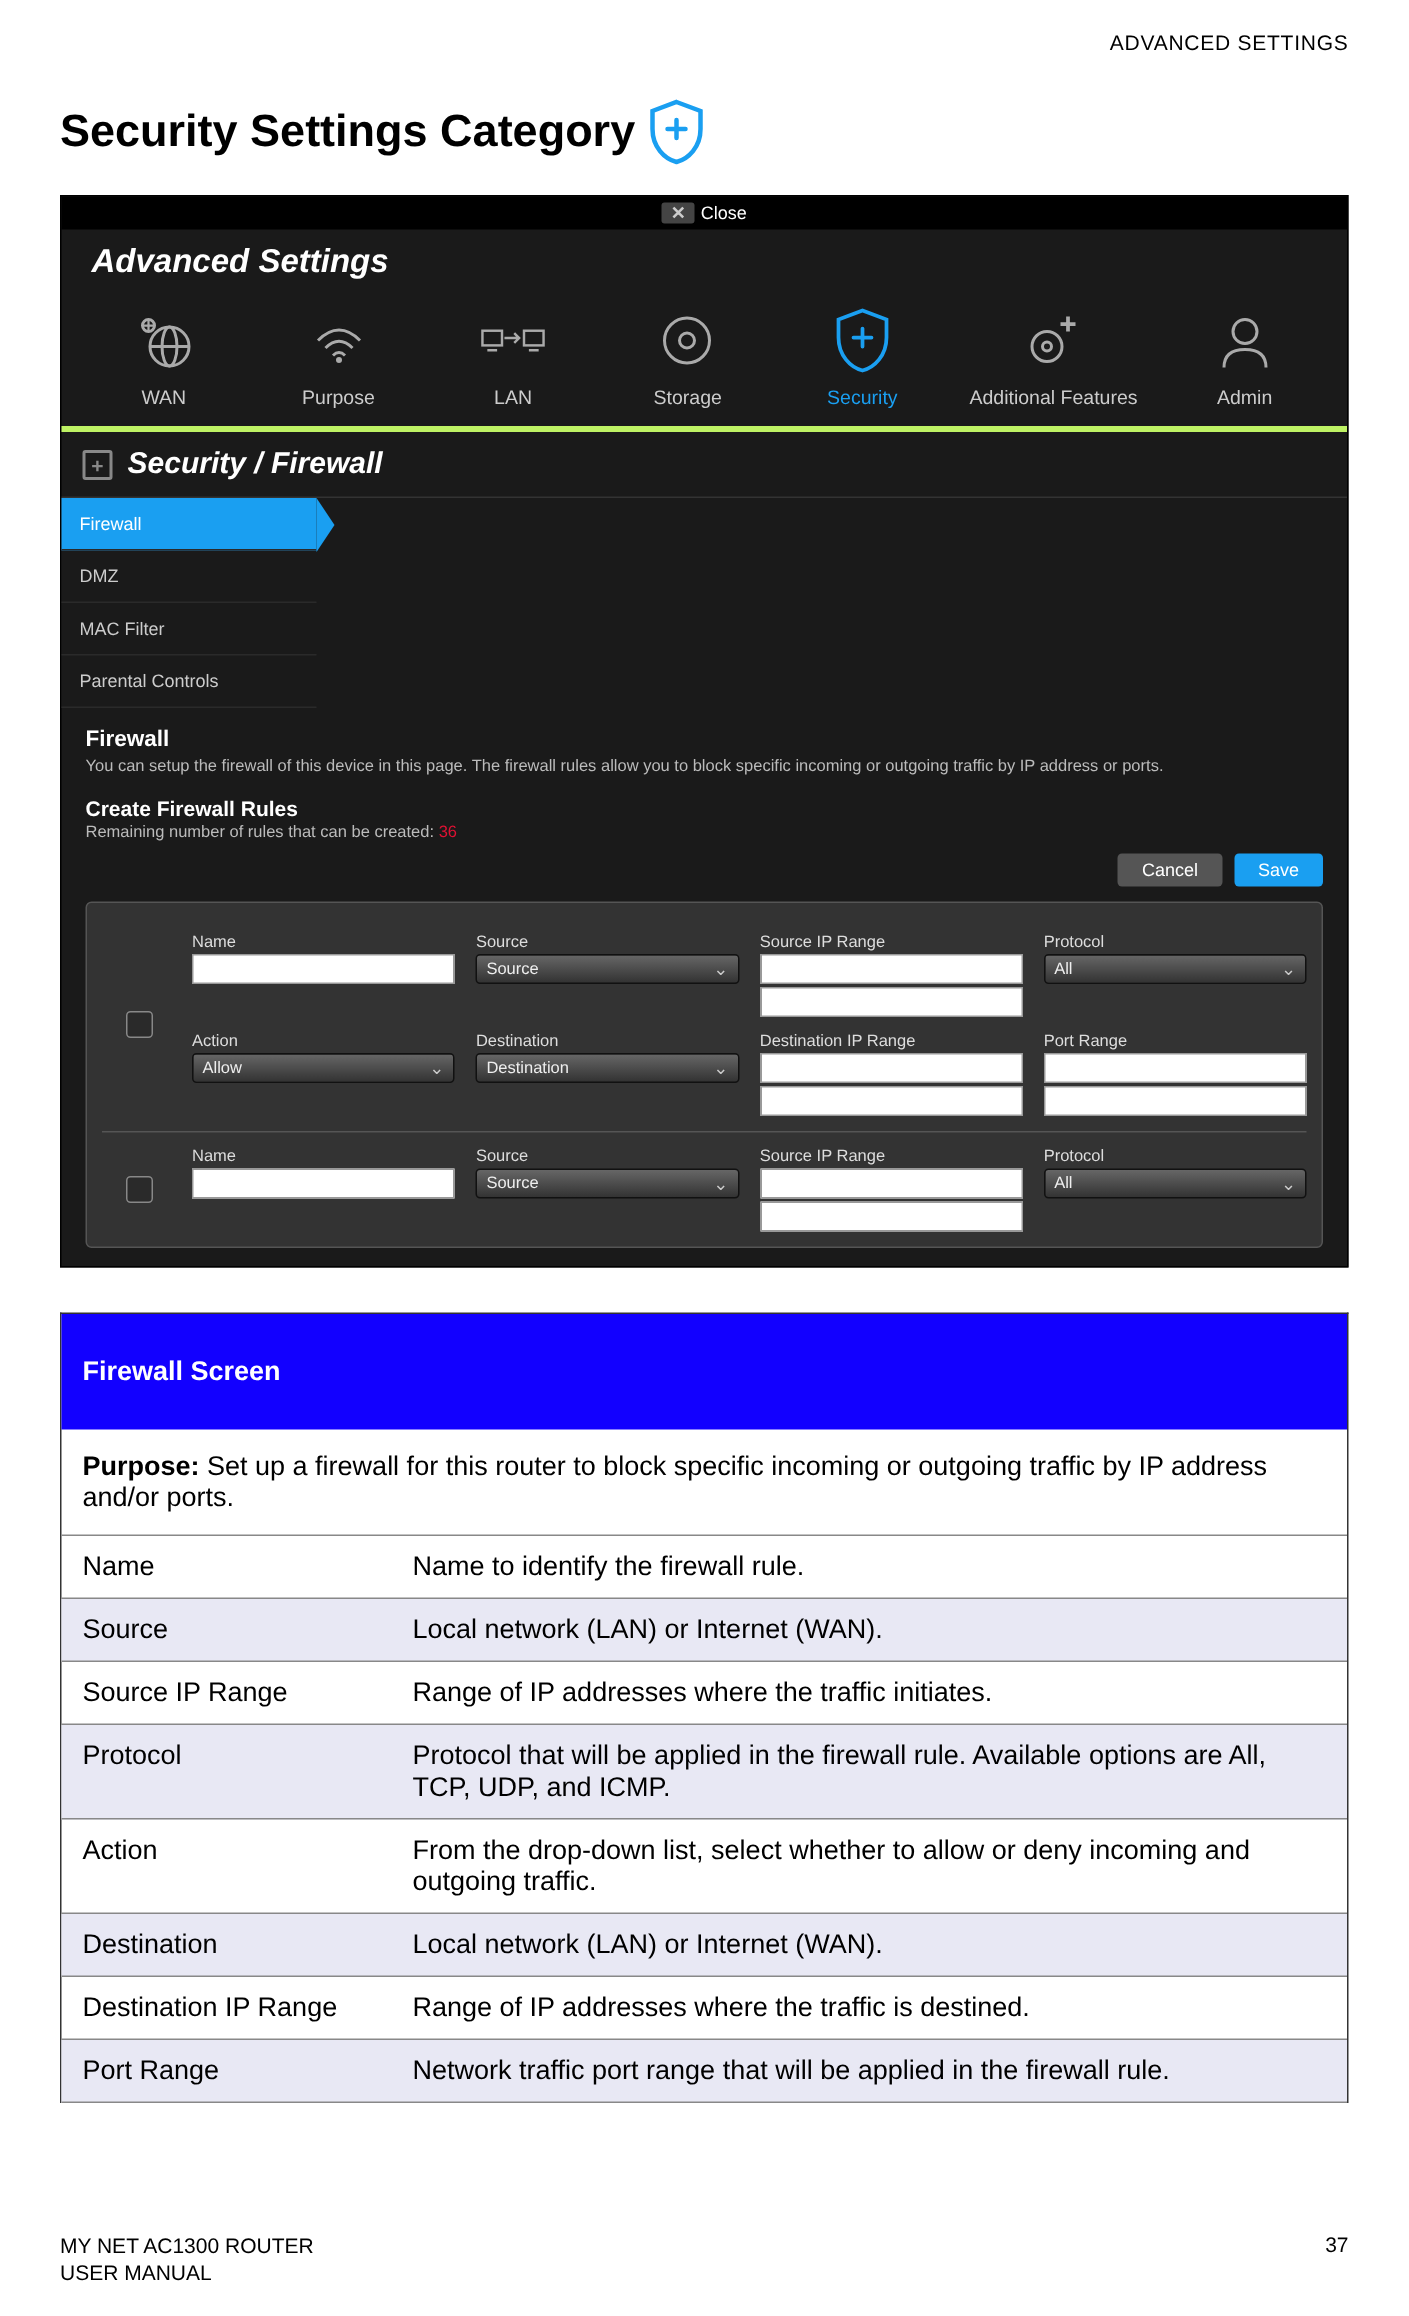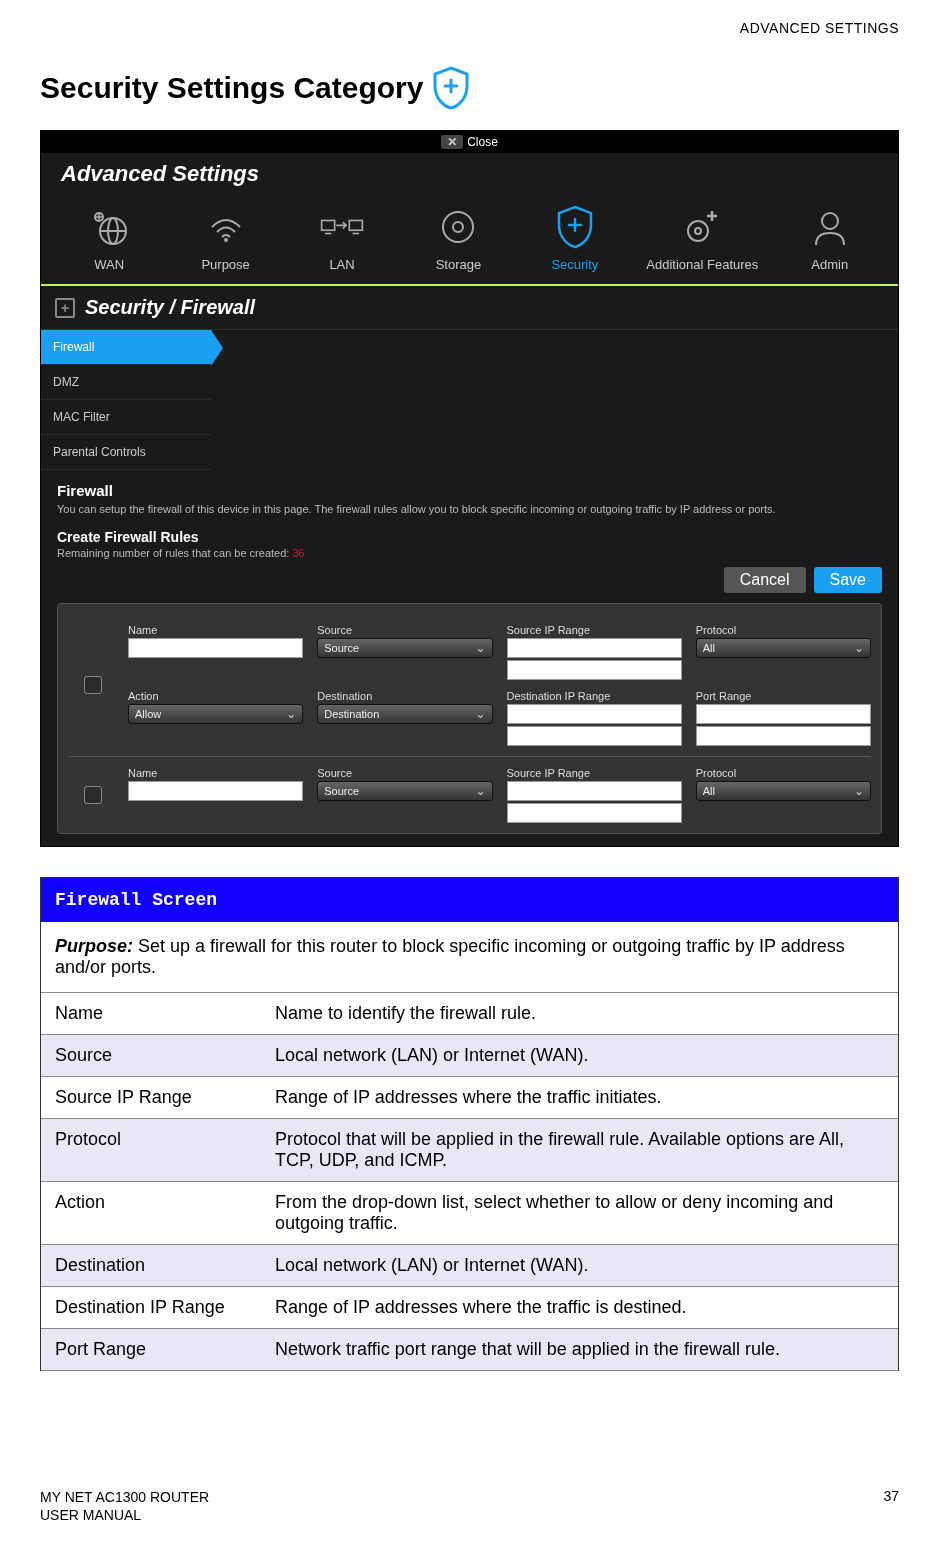--- a/index.html
+++ b/index.html
@@ -6,55 +6,55 @@
   body { font-family: "Helvetica Neue", Helvetica, Arial, sans-serif; background: #fff; width: 939px; margin: 0 auto; position: relative; min-height: 1544px; }
   .page { padding: 20px 40px 60px 40px; }
   .header-right { text-align: right; font-size: 14px; letter-spacing: 0.5px; color: #000; margin-bottom: 30px; }
   .page-title { display: flex; align-items: center; gap: 8px; margin-bottom: 20px; }
   .page-title h1 { font-size: 30px; font-weight: bold; }
   .shield-badge { width: 40px; height: 44px; }
   .screenshot { border: 1px solid #000; background: #1a1a1a; color: #fff; font-size: 13px; }
   .ss-close { background: #000; color: #fff; display: flex; justify-content: center; align-items: center; height: 22px; gap: 4px; font-size: 12px; }
   .ss-close .xbox { background: #444; color: #ccc; padding: 0 6px; border-radius: 2px; font-weight: bold; }
   .ss-title { font-style: italic; font-weight: bold; font-size: 22px; padding: 8px 20px; color: #fff; }
-  .ss-nav { display: flex; justify-content: space-around; align-items: flex-start; padding: 10px 10px 12px; border-bottom: 2px solid #bef264; }
+  .ss-nav { display: flex; justify-content: space-around; align-items: flex-start; padding: 10px 10px 12px; border-bottom: 4px solid #bef264; }
   .nav-item { display: flex; flex-direction: column; align-items: center; gap: 8px; font-size: 13px; color: #ccc; min-width: 90px; }
   .nav-item.active { color: #1a9ff1; }
   .nav-icon { width: 44px; height: 44px; display: flex; align-items: center; justify-content: center; }
   .ss-breadcrumb { display: flex; align-items: center; gap: 10px; padding: 10px 14px; border-bottom: 1px solid #333; font-style: italic; font-weight: bold; font-size: 20px; }
   .plus-square { width: 20px; height: 20px; border: 2px solid #888; display: flex; align-items: center; justify-content: center; color: #888; font-style: normal; font-weight: bold; font-size: 14px; border-radius: 2px;}
   .ss-body { display: flex; flex-direction: column; }
   .ss-sidebar { width: 170px; flex-shrink: 0; background: #1a1a1a; font-size: 12px; }
   .sb-item { padding: 10px 12px; border-bottom: 1px solid #2a2a2a; color: #ccc; }
   .sb-item.active { background: #1a9ff1; color: #fff; position: relative; }
   .sb-item.active::after { content: ""; position: absolute; right: -12px; top: 0; border-top: 18px solid transparent; border-bottom: 18px solid transparent; border-left: 12px solid #1a9ff1; }
   .ss-main { flex: 1; padding: 12px 16px; font-size: 12px; color: #ccc; }
   .ss-main h3 { color: #fff; font-size: 15px; font-weight: bold; margin-bottom: 4px; }
   .ss-main .desc { font-size: 11px; color: #bbb; margin-bottom: 14px; }
   .ss-main h4 { color: #fff; font-size: 14px; font-weight: bold; margin-bottom: 2px;}
   .remaining { font-size: 11px; color: #bbb; margin-bottom: 8px; }
   .remaining .count { color: #d13; }
   .btn-row { display: flex; justify-content: flex-end; gap: 8px; margin-bottom: 10px; }
-  .btn { padding: 4px 16px; font-size: 16px; border-radius: 3px; border: none; color: #fff; text-align: right; }
+  .btn { padding: 4px 16px; font-size: 12px; border-radius: 3px; border: none; color: #fff; text-align: right; }
   .btn-cancel { background: #555; }
   .btn-save { background: #1a9ff1; }
   .rule-area { background: #333; border: 1px solid #555; border-radius: 4px; padding: 10px; }
   .rule-row { display: flex; align-items: center; border-bottom: 1px solid #555; padding: 10px 0; gap: 10px; }
   .rule-row:last-child { border-bottom: none; }
   .cbcol { width: 50px; display: flex; justify-content: center; }
   .cb { width: 18px; height: 18px; border: 1px solid #888; border-radius: 3px; background: #2a2a2a; }
   .fields { flex: 1; display: grid; grid-template-columns: 1fr 1fr 1fr 1fr; gap: 10px 14px; }
   .fld label { display: block; font-size: 11px; color: #ddd; margin-bottom: 2px; }
   .txt { background: #fff; height: 20px; width: 100%; border: 1px solid #999; }
   .sel { background: linear-gradient(#666,#333); height: 20px; width: 100%; border: 1px solid #111; border-radius: 3px; color: #eee; font-size: 11px; display: flex; align-items: center; justify-content: space-between; padding: 0 6px; }
   .sel::after { content: "⌄"; font-size: 12px; color: #ccc; }
   .doc-table { margin-top: 30px; border-top: 1px solid #333; border-left: 1px solid #333; border-right: 1px solid #333; }
-  .dt-header { background: #1200ff; color: #fff; font-weight: bold; padding: 12px 14px; font-size: 18px; font-family: Liberation Mono, monospace; }
+  .dt-header { background: #1200ff; color: #fff; font-weight: bold; padding: 28px 14px; font-size: 18px; }
   .dt-purpose { padding: 14px; font-size: 18px; border-bottom: 1px solid #888; }
-  .dt-purpose b { font-weight: bold; font-style: italic; }
+  .dt-purpose b { font-weight: bold; }
   .dt-row { display: flex; padding: 10px 14px; border-bottom: 1px solid #888; font-size: 18px; }
   .dt-row.alt { background: #e8e8f4; }
   .dt-row .col1 { width: 220px; flex-shrink: 0; }
   .dt-row .col2 { flex: 1; }
   .footer { position: absolute; bottom: 20px; left: 40px; right: 40px; display: flex; justify-content: space-between; font-size: 14px; }
   .footer-left div { line-height: 1.3; }
 </style>
 </head>
 <body>
 

